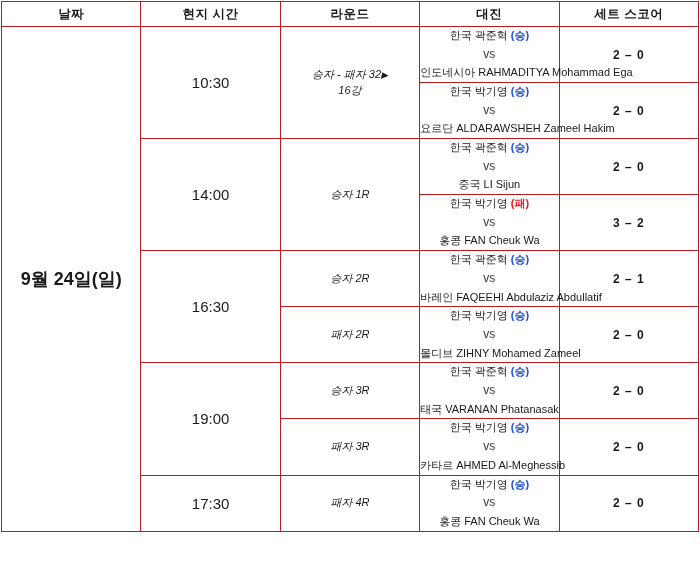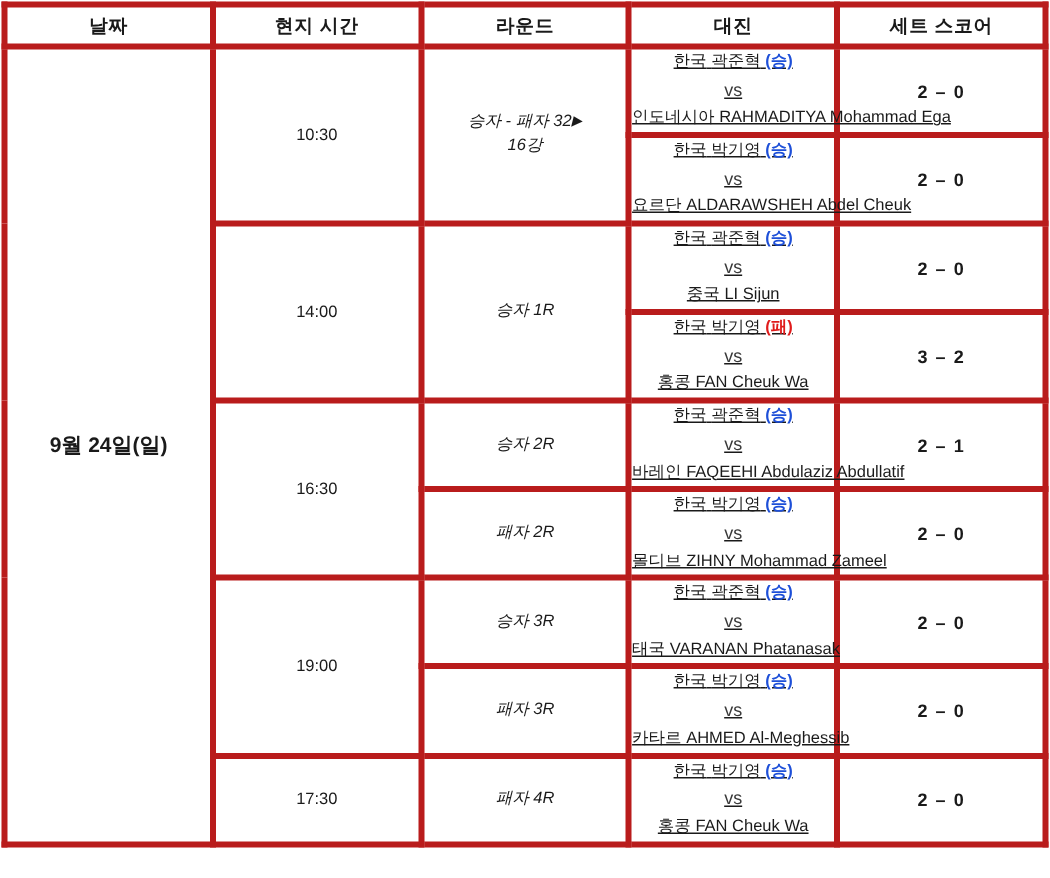--- a/index.html
+++ b/index.html
@@ -15,53 +15,52 @@
     overflow: hidden;
   }
   table.schedule {
     border-collapse: collapse;
     table-layout: fixed;
     width: 698px;
     margin: 1px 0 0 1px;
   }
   table.schedule th,
   table.schedule td {
-    border: 4px solid #b91c1c;
+    border: 1px solid #b91c1c;
     text-align: center;
     vertical-align: middle;
     padding: 0;
   }
   thead th {
     height: 24px;
     font-size: 12.5px;
     font-weight: bold;
     background: #ffffff;
     letter-spacing: 0.5px;
   }
   td.date-cell {
     width: 96px;
-    font-size: 14px;
+    font-size: 18px;
     font-weight: bold;
   }
   td.time-cell {
     width: 62px;
-    font-size: 11px;
+    font-size: 15px;
   }
   td.round-cell {
     width: 96px;
     font-size: 11px;
     line-height: 1.45;
     font-style: italic;
   }
   td.match-cell {
     width: 318px;
     font-size: 11px;
     line-height: 1.62;
     padding: 5px 4px;
-    text-decoration: underline;
   }
   td.score-cell {
     width: 120px;
     font-size: 12px;
     font-weight: bold;
     letter-spacing: 1px;
   }
   .player-line {
     white-space: nowrap;
   }
@@ -107,21 +106,21 @@
           <div class="player-line"><span>한국</span> <span>곽준혁</span> <span class="win">(승)</span></div>
           <div class="vs">vs</div>
           <div class="player-line">인도네시아 RAHMADITYA Mohammad Ega</div>
         </td>
         <td class="score-cell">2 – 0</td>
       </tr>
       <tr>
         <td class="match-cell">
           <div class="player-line"><span>한국</span> <span>박기영</span> <span class="win">(승)</span></div>
           <div class="vs">vs</div>
-          <div class="player-line">요르단 ALDARAWSHEH Abdel Cheuk</div>
+          <div class="player-line">요르단 ALDARAWSHEH Zameel Hakim</div>
         </td>
         <td class="score-cell">2 – 0</td>
       </tr>
       <tr>
         <td class="time-cell" rowspan="2">14:00</td>
         <td class="round-cell" rowspan="2"><span>승자 1R</span></td>
         <td class="match-cell">
           <div class="player-line"><span>한국</span> <span>곽준혁</span> <span class="win">(승)</span></div>
           <div class="vs">vs</div>
           <div class="player-line">중국 LI Sijun</div>
@@ -144,21 +143,21 @@
           <div class="vs">vs</div>
           <div class="player-line">바레인 FAQEEHI Abdulaziz Abdullatif</div>
         </td>
         <td class="score-cell">2 – 1</td>
       </tr>
       <tr>
         <td class="round-cell" rowspan="1"><span>패자 2R</span></td>
         <td class="match-cell">
           <div class="player-line"><span>한국</span> <span>박기영</span> <span class="win">(승)</span></div>
           <div class="vs">vs</div>
-          <div class="player-line">몰디브 ZIHNY Mohammad Zameel</div>
+          <div class="player-line">몰디브 ZIHNY Mohamed Zameel</div>
         </td>
         <td class="score-cell">2 – 0</td>
       </tr>
       <tr>
         <td class="time-cell" rowspan="2">19:00</td>
         <td class="round-cell" rowspan="1"><span>승자 3R</span></td>
         <td class="match-cell">
           <div class="player-line"><span>한국</span> <span>곽준혁</span> <span class="win">(승)</span></div>
           <div class="vs">vs</div>
           <div class="player-line">태국 VARANAN Phatanasak</div>

